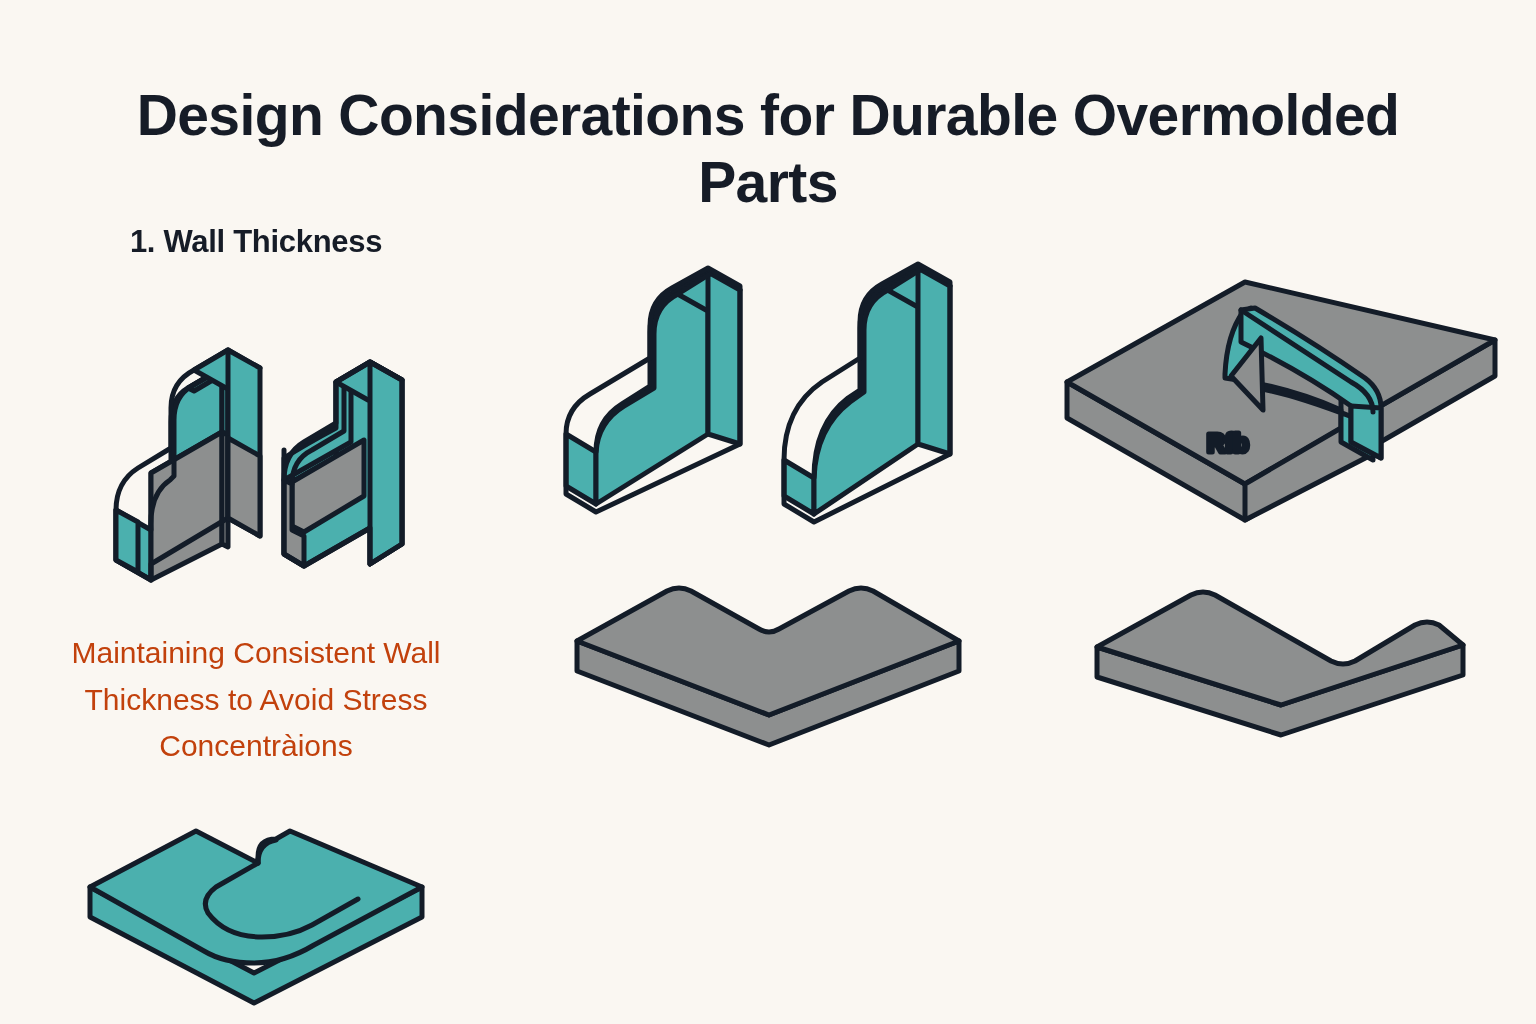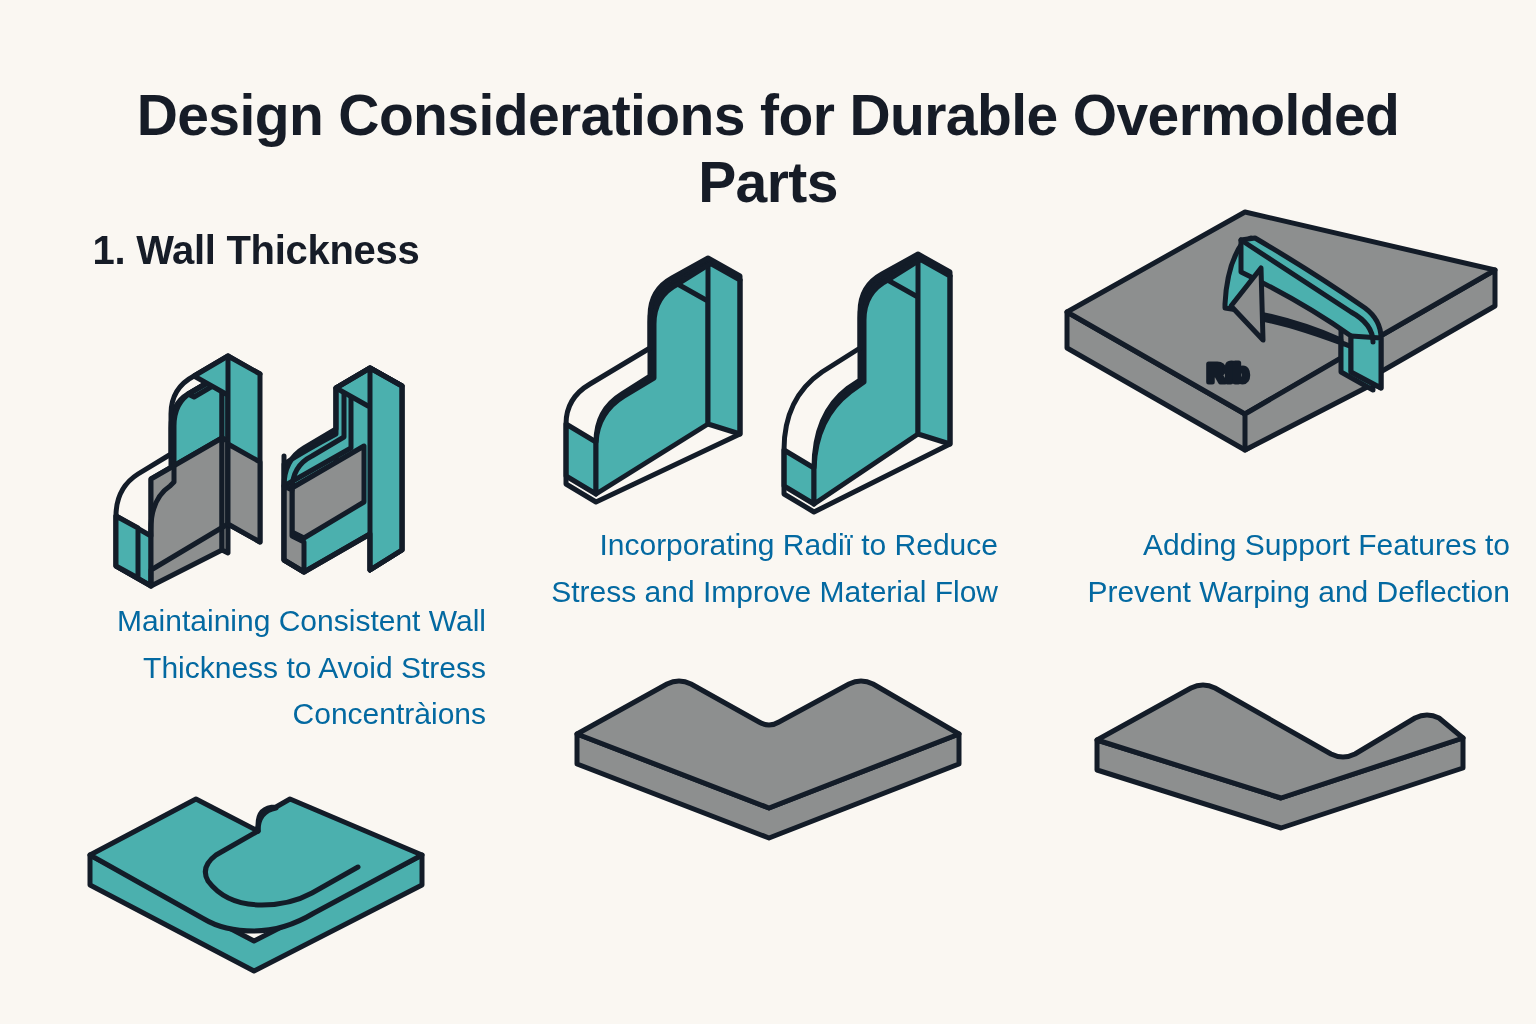--- a/index.html
+++ b/index.html
@@ -44,43 +44,44 @@
     display: flex;
     flex-direction: row;
   }
   .column {
     width: 512px;
     display: flex;
     flex-direction: column;
     align-items: center;
   }
   .col-heading {
-    font-size: 40px;
+    font-size: 31px;
     font-weight: 700;
     color: #161c27;
     letter-spacing: -0.3px;
-    margin: 8px;
+    margin: 0;
     height: 60px;
     line-height: 60px;
     white-space: nowrap;
   }
   .figure-top {
     height: 310px;
     width: 500px;
     display: flex;
-    align-items: flex-start;
+    align-items: flex-end;
     justify-content: center;
   }
   .caption {
     font-size: 30px;
     line-height: 1.55;
-    color: #0369a1;
-    text-align: right;
+    color: #c2410c;
+    text-align: center;
     width: 460px;
     font-weight: 400;
+    margin-top: 48px;
   }
   .figure-bottom {
     margin-top: 38px;
     height: 200px;
     width: 500px;
     display: flex;
     align-items: center;
     justify-content: center;
   }
   svg { display: block; overflow: visible; }
@@ -200,21 +201,20 @@
             <path d="M370 46 L402 64 L402 232 L370 222 Z"></path>
 
             <path d="M266 256 Q268 206 302 180 L316 170 L316 108 Q316 80 340 68 L372 48" fill="none"></path>
 
             <path d="M236 238 Q236 186 274 160 L312 136 L312 100 Q312 74 334 62 L370 42
                      L402 60 L402 232 L266 300 L236 282 Z" fill="none"></path>
           </g>
         </svg>
       </div>
 
-      <div class="caption">Incorporating Radiï to Reduce Stress and Improve Material Flow</div>
 
       <div class="figure-bottom">
         <svg width="410" height="170" viewBox="0 0 410 170" aria-hidden="true">
           <g stroke="#131c28" stroke-width="5" stroke-linejoin="round" stroke-linecap="round">
 
             <path d="M14 66 L14 96 L206 170 L396 96 L396 66 L206 140 Z" fill="#8d8f8f"></path>
 
             <path d="M14 66 L104 16 Q116 10 128 16 L196 54 Q206 60 216 54 L286 16
                      Q298 10 310 16 L396 66 L206 140 Z" fill="#8d8f8f"></path>
           </g>
@@ -245,21 +245,20 @@
 
             <path d="M296 124 L326 126 L326 176 L296 160 Z" fill="#4bb0ae"></path>
 
             <path d="M186 28 Q238 62 296 100 Q318 112 318 130" fill="none"></path>
 
             <text class="rib-label" x="152" y="170">Rfb</text>
           </g>
         </svg>
       </div>
 
-      <div class="caption">Adding Support Features to Prevent Warping and Deflection</div>
 
       <div class="figure-bottom">
         <svg width="390" height="150" viewBox="0 0 390 150" aria-hidden="true">
           <g stroke="#131c28" stroke-width="5" stroke-linejoin="round" stroke-linecap="round">
 
             <path d="M12 62 L12 92 L196 150 L378 90 L378 60 L196 120 Z" fill="#8d8f8f"></path>
 
             <path d="M12 62 L106 10 Q118 4 130 10 L246 76 Q258 82 270 76 L330 40
                      Q342 34 354 40 L378 60 L196 120 Z" fill="#8d8f8f"></path>
           </g>

